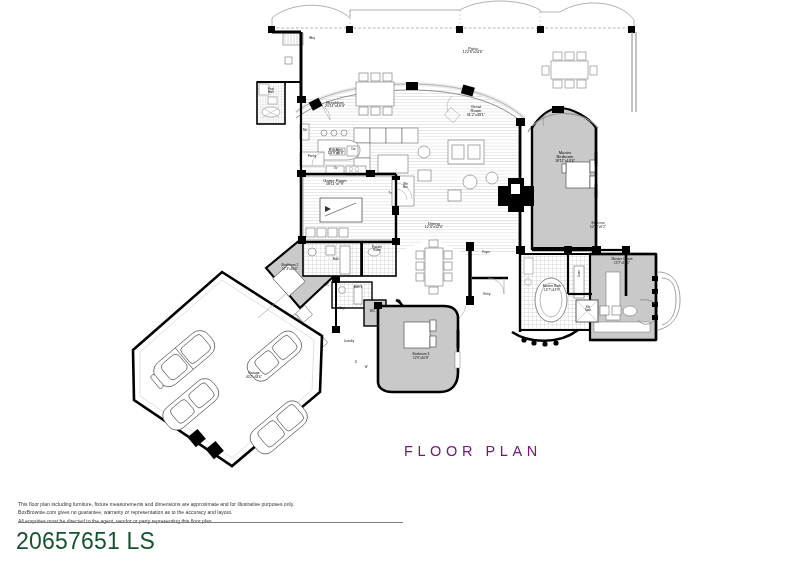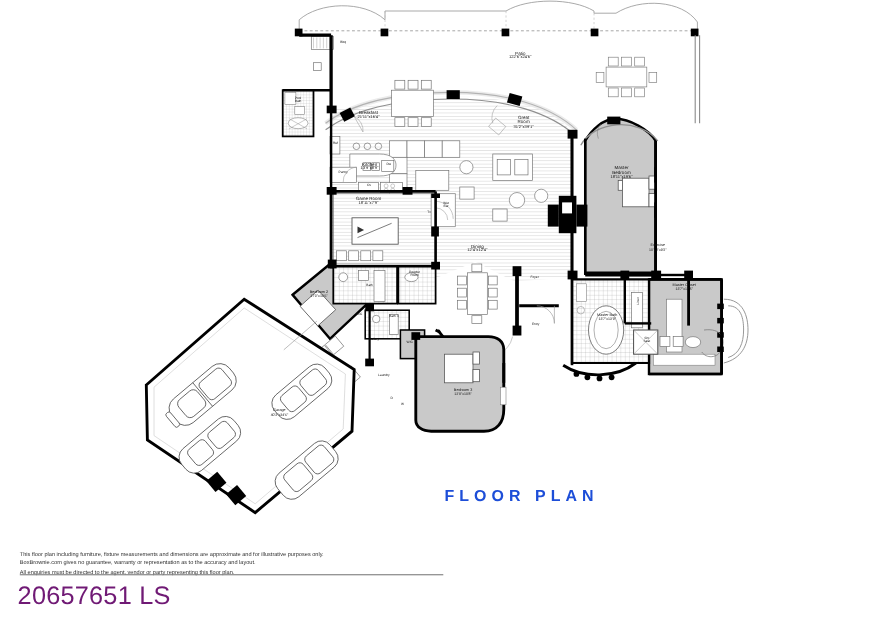--- a/index.html
+++ b/index.html
@@ -17,30 +17,30 @@
        font-family:"Liberation Sans", sans-serif;color:#111;
        white-space:nowrap;pointer-events:none;}
   .lbl .nm{display:block;font-size:4.1px;letter-spacing:.02px;}
   .lbl .dm{display:block;font-size:3.7px;letter-spacing:.02px;}
   .lbl.sm .nm{font-size:3.4px;}
   .lbl.sm .dm{font-size:3.2px;}
   .lbl.xs .nm{font-size:2.9px;}
 
   
   #title{position:absolute;left:404px;top:443px;
-         font-size:14.5px;letter-spacing:4.6px;color:#1d4ed8;
-         font-family:"Liberation Sans", sans-serif;font-weight:bold;}
+         font-size:14.5px;letter-spacing:4.6px;color:#701a75;
+         font-family:"Liberation Sans", sans-serif;}
   #disclaimer{position:absolute;left:18px;top:500px;width:400px;
               font-size:5.1px;line-height:1.62;color:#333;}
   #disclaimer div{white-space:nowrap;}
   #rule{position:absolute;left:18px;top:522px;width:385px;height:1px;
         background:#7d7d7d;}
   #addr-wrap{position:absolute;left:18px;top:527px;width:760px;height:30px;}
   #watermark{position:absolute;left:-2px;top:1px;font-size:23px;
-             color:#701a75;letter-spacing:.2px;
+             color:#14532d;letter-spacing:.2px;
              font-family:"Liberation Sans", sans-serif;white-space:nowrap;}
   #address{position:absolute;left:27px;top:0px;font-size:22.5px;
            color:#111;letter-spacing:0px;white-space:nowrap;}
 </style>
 </head>
 <body>
 
 <div id="page">
 
   <div id="plan">

